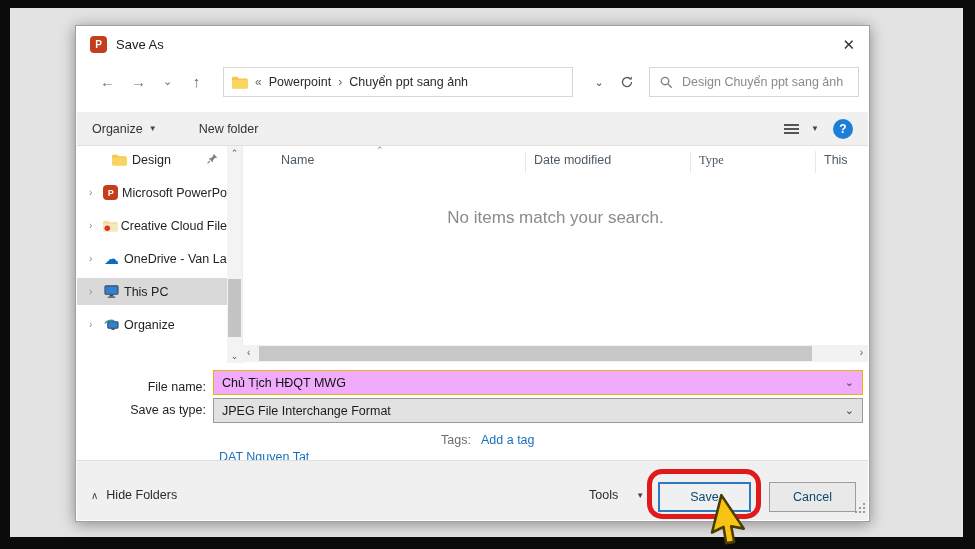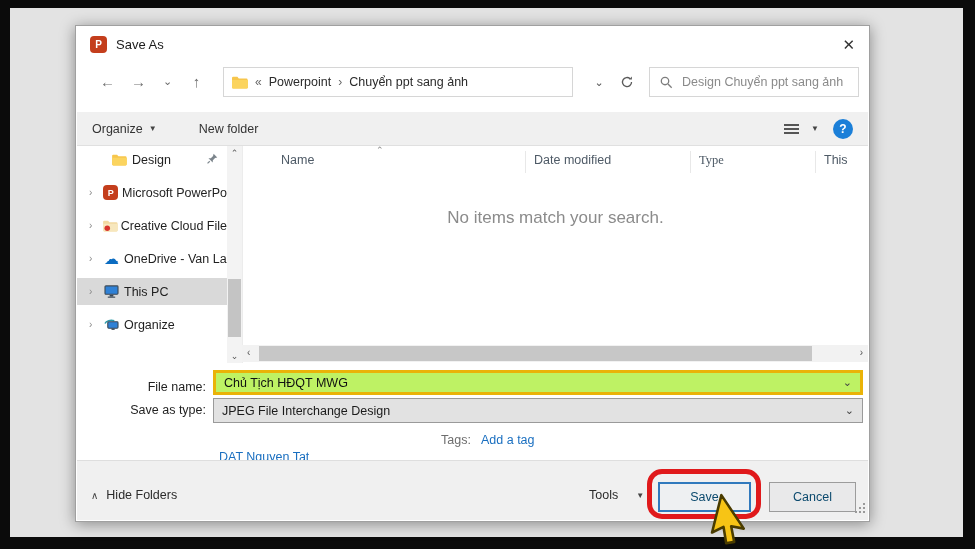--- a/index.html
+++ b/index.html
@@ -60,21 +60,21 @@
   .emptymsg { position:absolute; left:0; width:100%; top:62px; text-align:center; font-size:17px; color:#8b8b8b; }
   .hscroll { position:absolute; left:165px; right:0; bottom:1px; height:17px; background:#f2f2f2; }
   .hscroll .arr { position:absolute; top:2px; font-size:10px; color:#555; }
   .hthumb { position:absolute; top:1px; height:15px; background:#c7c7c7; }
 
   
   .fieldlabel { position:absolute; font-size:12.5px; color:#1f1f1f; text-align:right; }
   .combo { position:absolute; left:137px; width:650px; height:25px; display:flex; align-items:center;
            padding:0 8px; font-size:12.5px; color:#111; }
   .combo .cchev { margin-left:auto; font-size:11px; color:#444; }
-  .combo.filename { top:344px; background:#bef264; border:3px solid #eab308; }
+  .combo.filename { top:344px; background:#f0abfc; border:1px solid #eab308; }
   .combo.savetype { top:372px; background:#e2e2e2; border:1px solid #9a9a9a; color:#1b1b1b; }
   .metalabel { position:absolute; font-size:12.5px; color:#6d6d6d; }
   .metalink { position:absolute; font-size:12.5px; color:#1a6fc0; }
 
   
   .footer { position:absolute; left:1px; right:1px; bottom:1px; height:60px; background:#f0f0f0; border-top:1px solid #dedede; }
   .hidefolders { position:absolute; left:14px; top:27px; font-size:12.5px; color:#2b2b2b; display:flex; gap:8px; align-items:center; }
   .hf-caret { font-size:10px; color:#444; }
   .toolsbtn { position:absolute; left:512px; top:27px; font-size:12.5px; color:#2b2b2b; display:flex; align-items:center; }
   .annotation { position:absolute; left:570px; top:8px; width:114px; height:50px; border:5px solid #e0191b; border-radius:15px; }
@@ -248,21 +248,21 @@
     </div>
 
     <span class="fieldlabel" style="left:40px; top:354px; width:90px;">File name:</span>
     <div class="combo filename">
       <span>Chủ Tịch HĐQT MWG</span>
       <span class="cchev">⌄</span>
     </div>
 
     <span class="fieldlabel" style="left:26px; top:377px; width:104px;">Save as type:</span>
     <div class="combo savetype">
-      <span>JPEG File Interchange Design</span>
+      <span>JPEG File Interchange Format</span>
       <span class="cchev">⌄</span>
     </div>
 
     <span class="metalabel" style="left:83px; top:407px; width:52px; text-align:right;margin-top:32px;">Authors:</span>
     <span class="metalink" style="left:143px; top:424px;">DAT Nguyen Tat</span>
     <span class="metalabel" style="left:331px; top:407px; width:64px; text-align:right;">Tags:</span>
     <span class="metalink" style="left:405px; top:407px;">Add a tag</span>
 
     <div class="footer">
       <span class="hidefolders">

